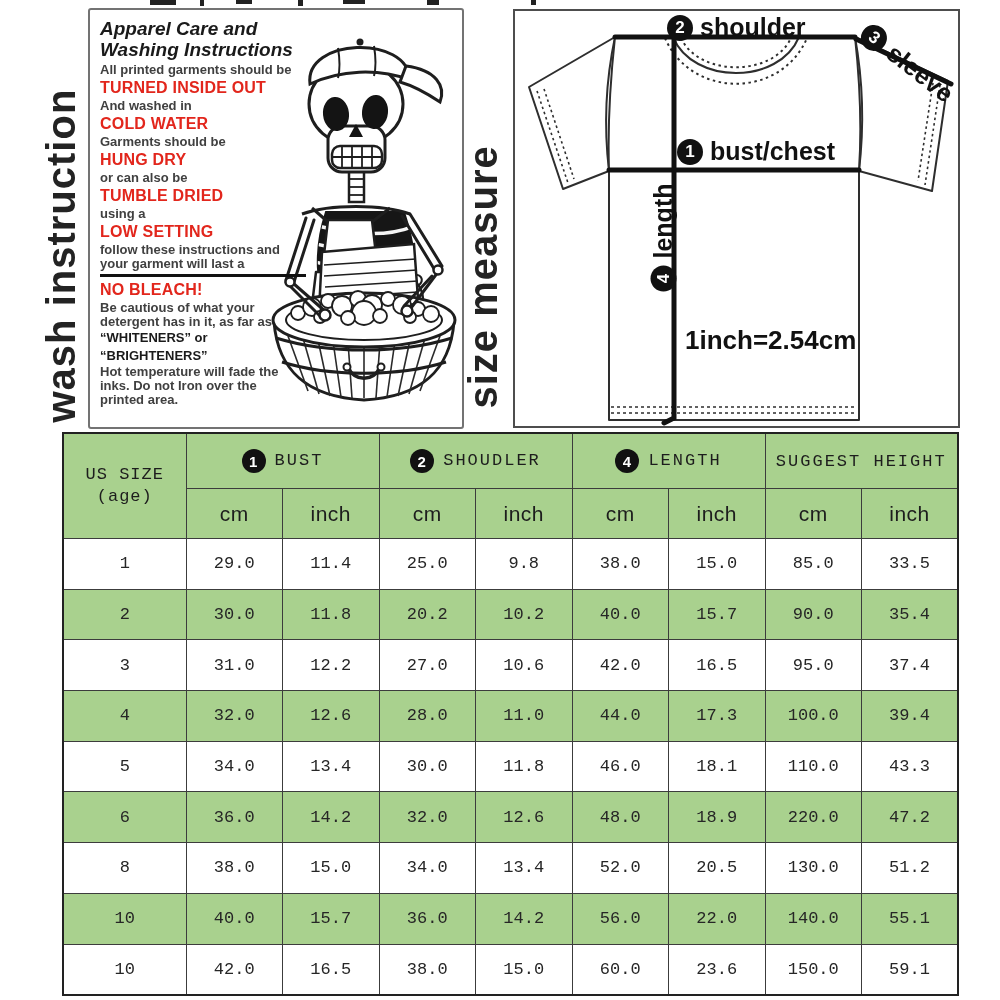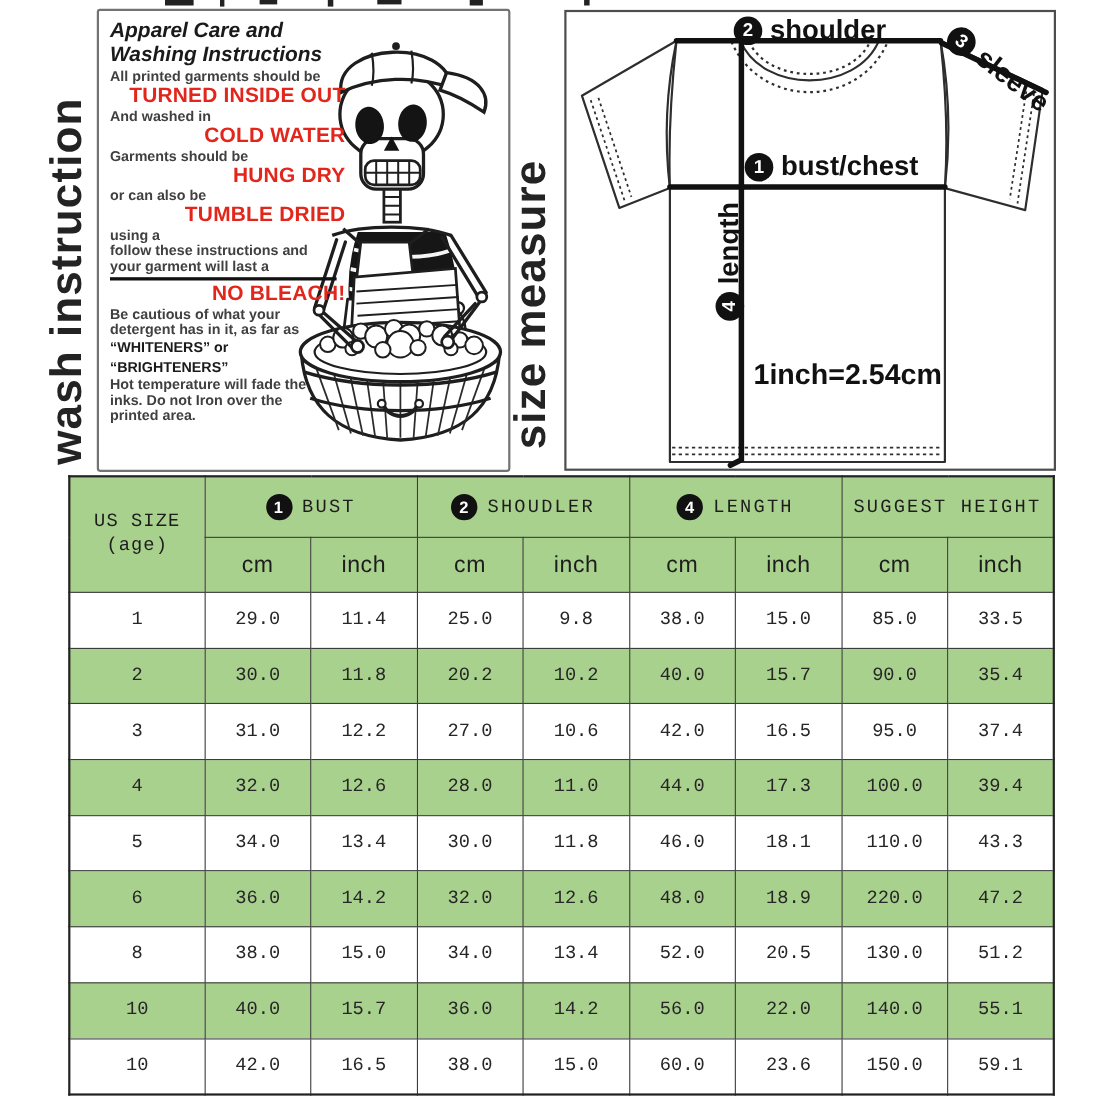--- a/index.html
+++ b/index.html
@@ -23,21 +23,21 @@
   .wash-side{left:-104px;top:235px;width:330px;text-align:center;}
   .size-side{left:355px;top:258px;width:256px;text-align:center;}
 
   
   .wash-panel{position:absolute;left:88px;top:8px;width:372px;height:417px;
               border:2px solid #737373;border-radius:3px;background:#fff;}
   .wash-text{position:absolute;left:10px;top:8px;width:214px;z-index:2;}
   .wash-title{font-size:19px;line-height:21px;font-weight:700;font-style:italic;color:#1a1a1a;margin-bottom:3px;}
   .wash-line{white-space:nowrap;}
   .style-plain{font-size:13px;line-height:14px;font-weight:600;color:#404040;}
-  .style-red{font-size:19px;line-height:20px;font-weight:800;color:var(--warning-red,#e2261c);letter-spacing:.2px;margin:1px 0;text-align:right;}
+  .style-red{font-size:16px;line-height:20px;font-weight:800;color:var(--warning-red,#e2261c);letter-spacing:.2px;margin:1px 0;}
   .style-boldblack{font-size:13px;line-height:18px;font-weight:800;color:#1a1a1a;}
   .wash-rule{height:3px;background:#111;width:206px;margin:3px 0;}
   .skel-svg{position:absolute;right:-2px;top:10px;width:196px;height:402px;z-index:1;}
 
   
   .size-panel{position:absolute;left:513px;top:9px;width:443px;height:415px;border:2px solid #4d4d4d;background:#fff;}
   .tshirt-svg{position:absolute;left:0;top:0;width:443px;height:415px;}
   .m-label{position:absolute;font-weight:700;font-size:25px;color:#111;display:flex;align-items:center;gap:7px;white-space:nowrap;}
   .m-cnum{width:26px;height:26px;background:#111;color:#fff;border-radius:50%;display:inline-flex;
           align-items:center;justify-content:center;font-size:17px;font-weight:800;flex:0 0 auto;}
@@ -216,20 +216,21 @@
       <div>
           <div class="wash-line style-plain">All printed garments should be</div>
           <div class="wash-line style-red">TURNED INSIDE OUT</div>
           <div class="wash-line style-plain">And washed in</div>
           <div class="wash-line style-red">COLD WATER</div>
           <div class="wash-line style-plain">Garments should be</div>
           <div class="wash-line style-red">HUNG DRY</div>
           <div class="wash-line style-plain">or can also be</div>
           <div class="wash-line style-red">TUMBLE DRIED</div>
           <div class="wash-line style-plain">using a</div>
+          <div class="wash-line style-red">LOW SETTING</div>
           <div class="wash-line style-plain">follow these instructions and</div>
           <div class="wash-line style-plain">your garment will last a</div>
           <div class="wash-rule"></div>
           <div class="wash-line style-red">NO BLEACH!</div>
           <div class="wash-line style-plain">Be cautious of what your</div>
           <div class="wash-line style-plain">detergent has in it, as far as</div>
           <div class="wash-line style-boldblack">“WHITENERS” or</div>
           <div class="wash-line style-boldblack">“BRIGHTENERS”</div>
           <div class="wash-line style-plain">Hot temperature will fade the</div>
           <div class="wash-line style-plain">inks. Do not Iron over the</div>

